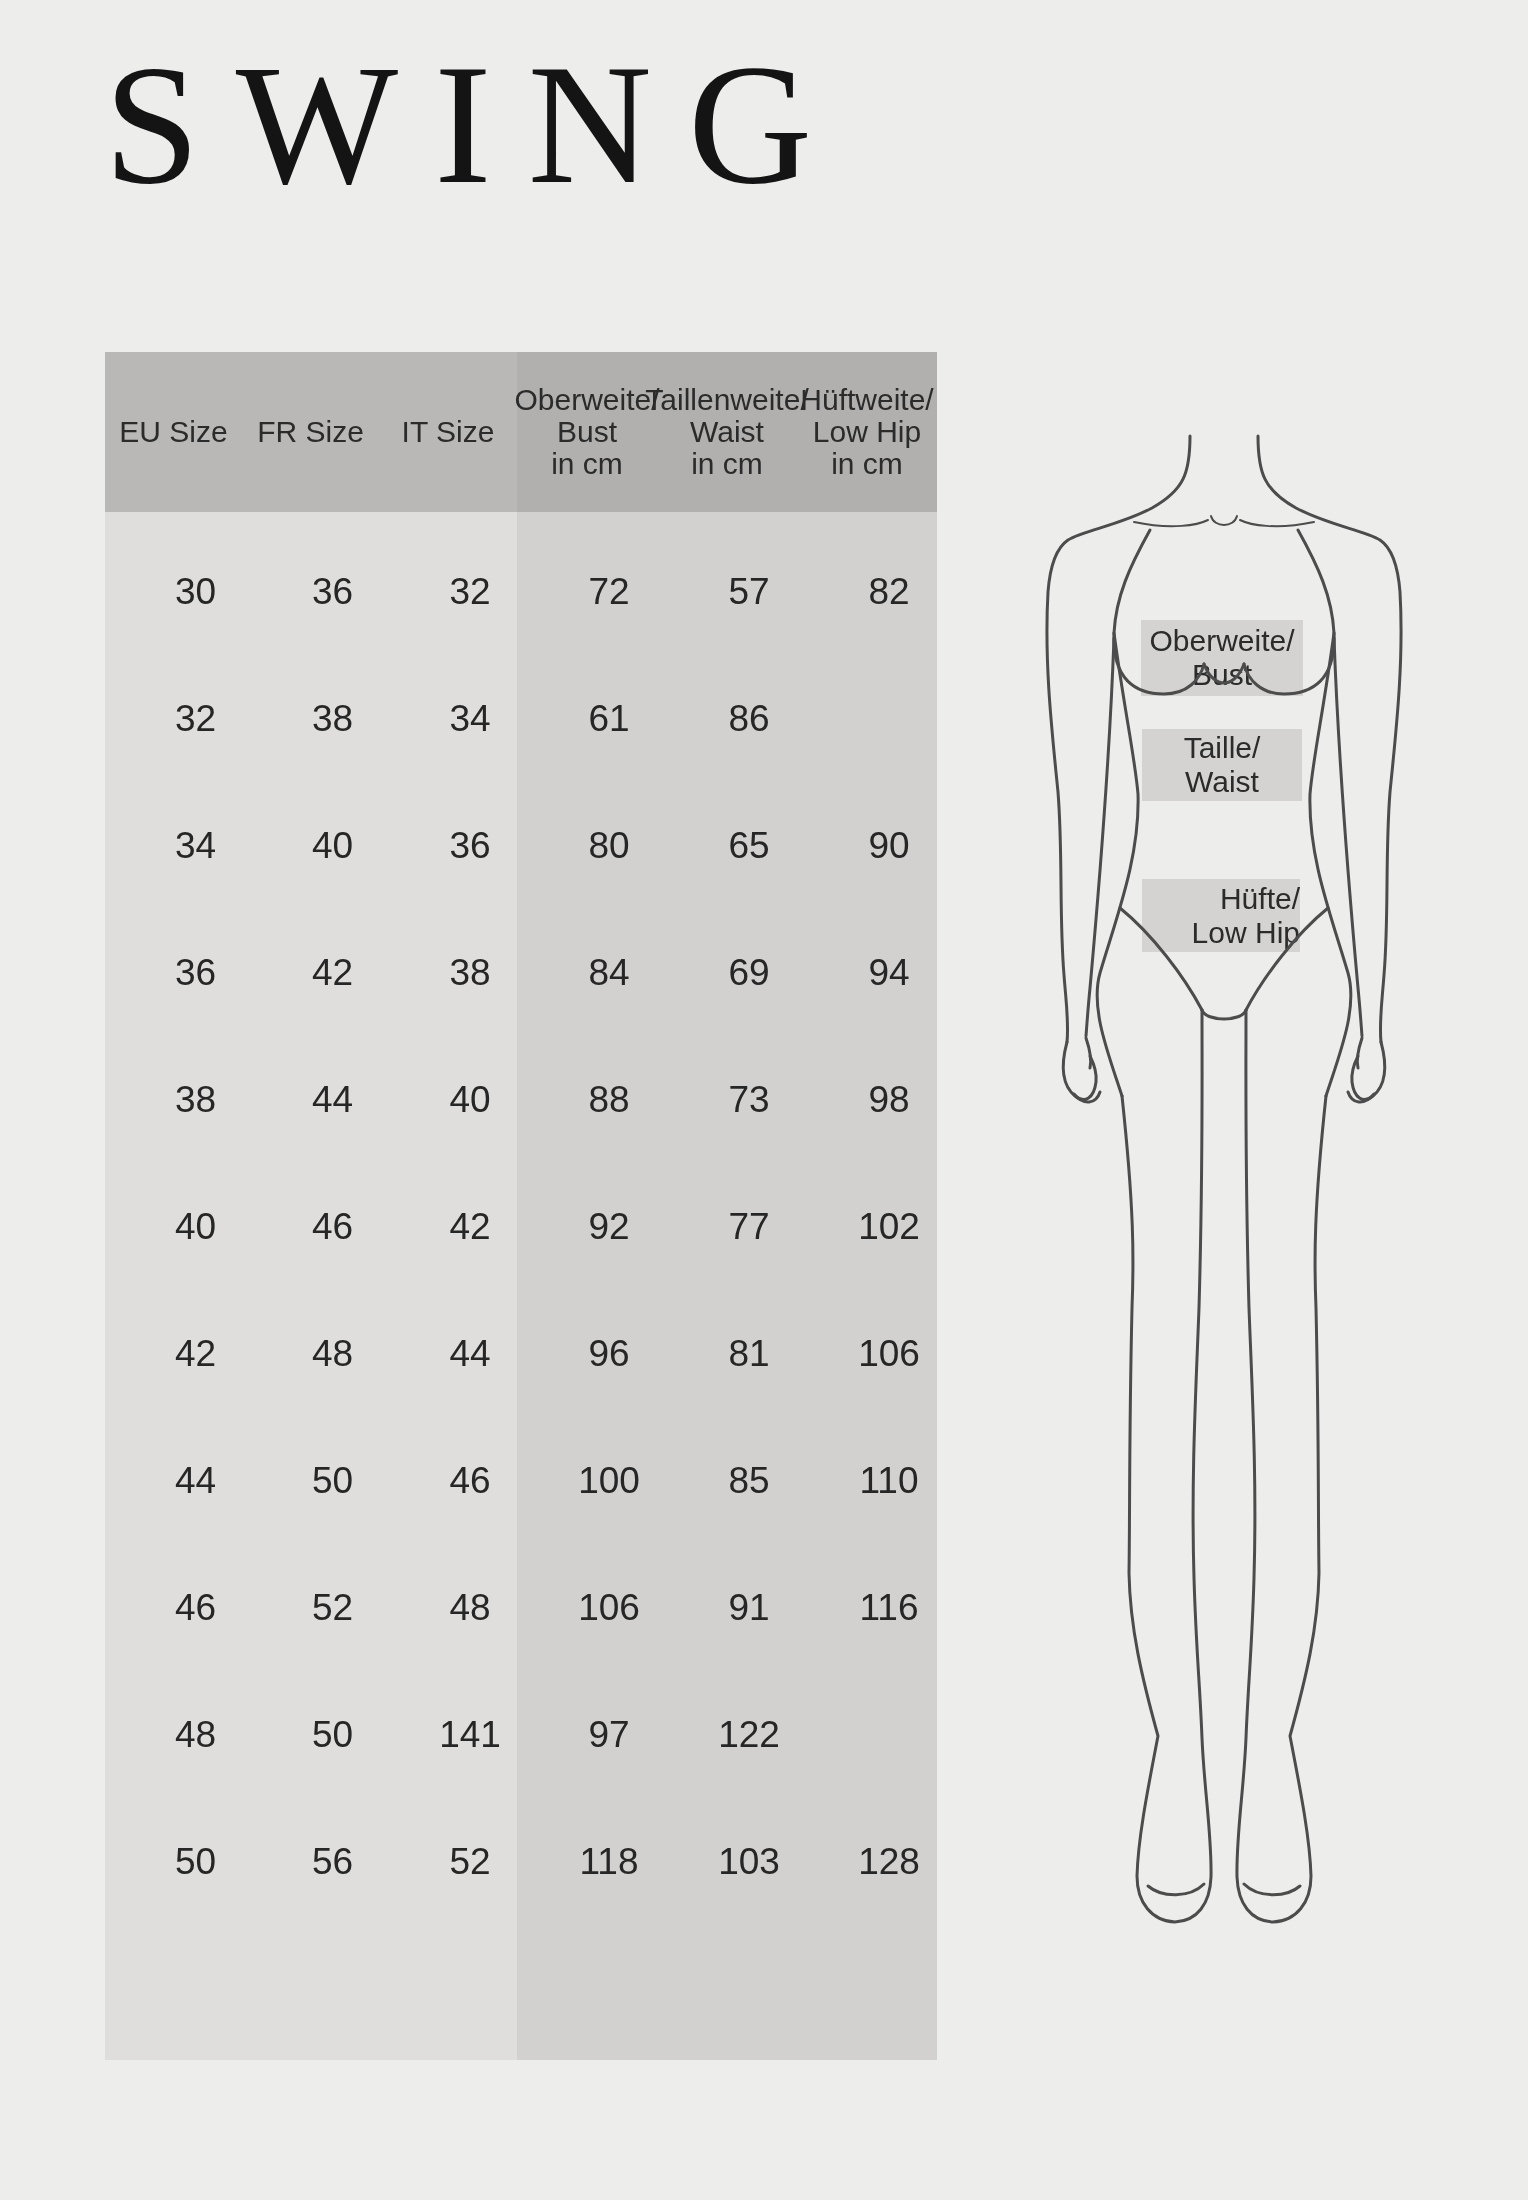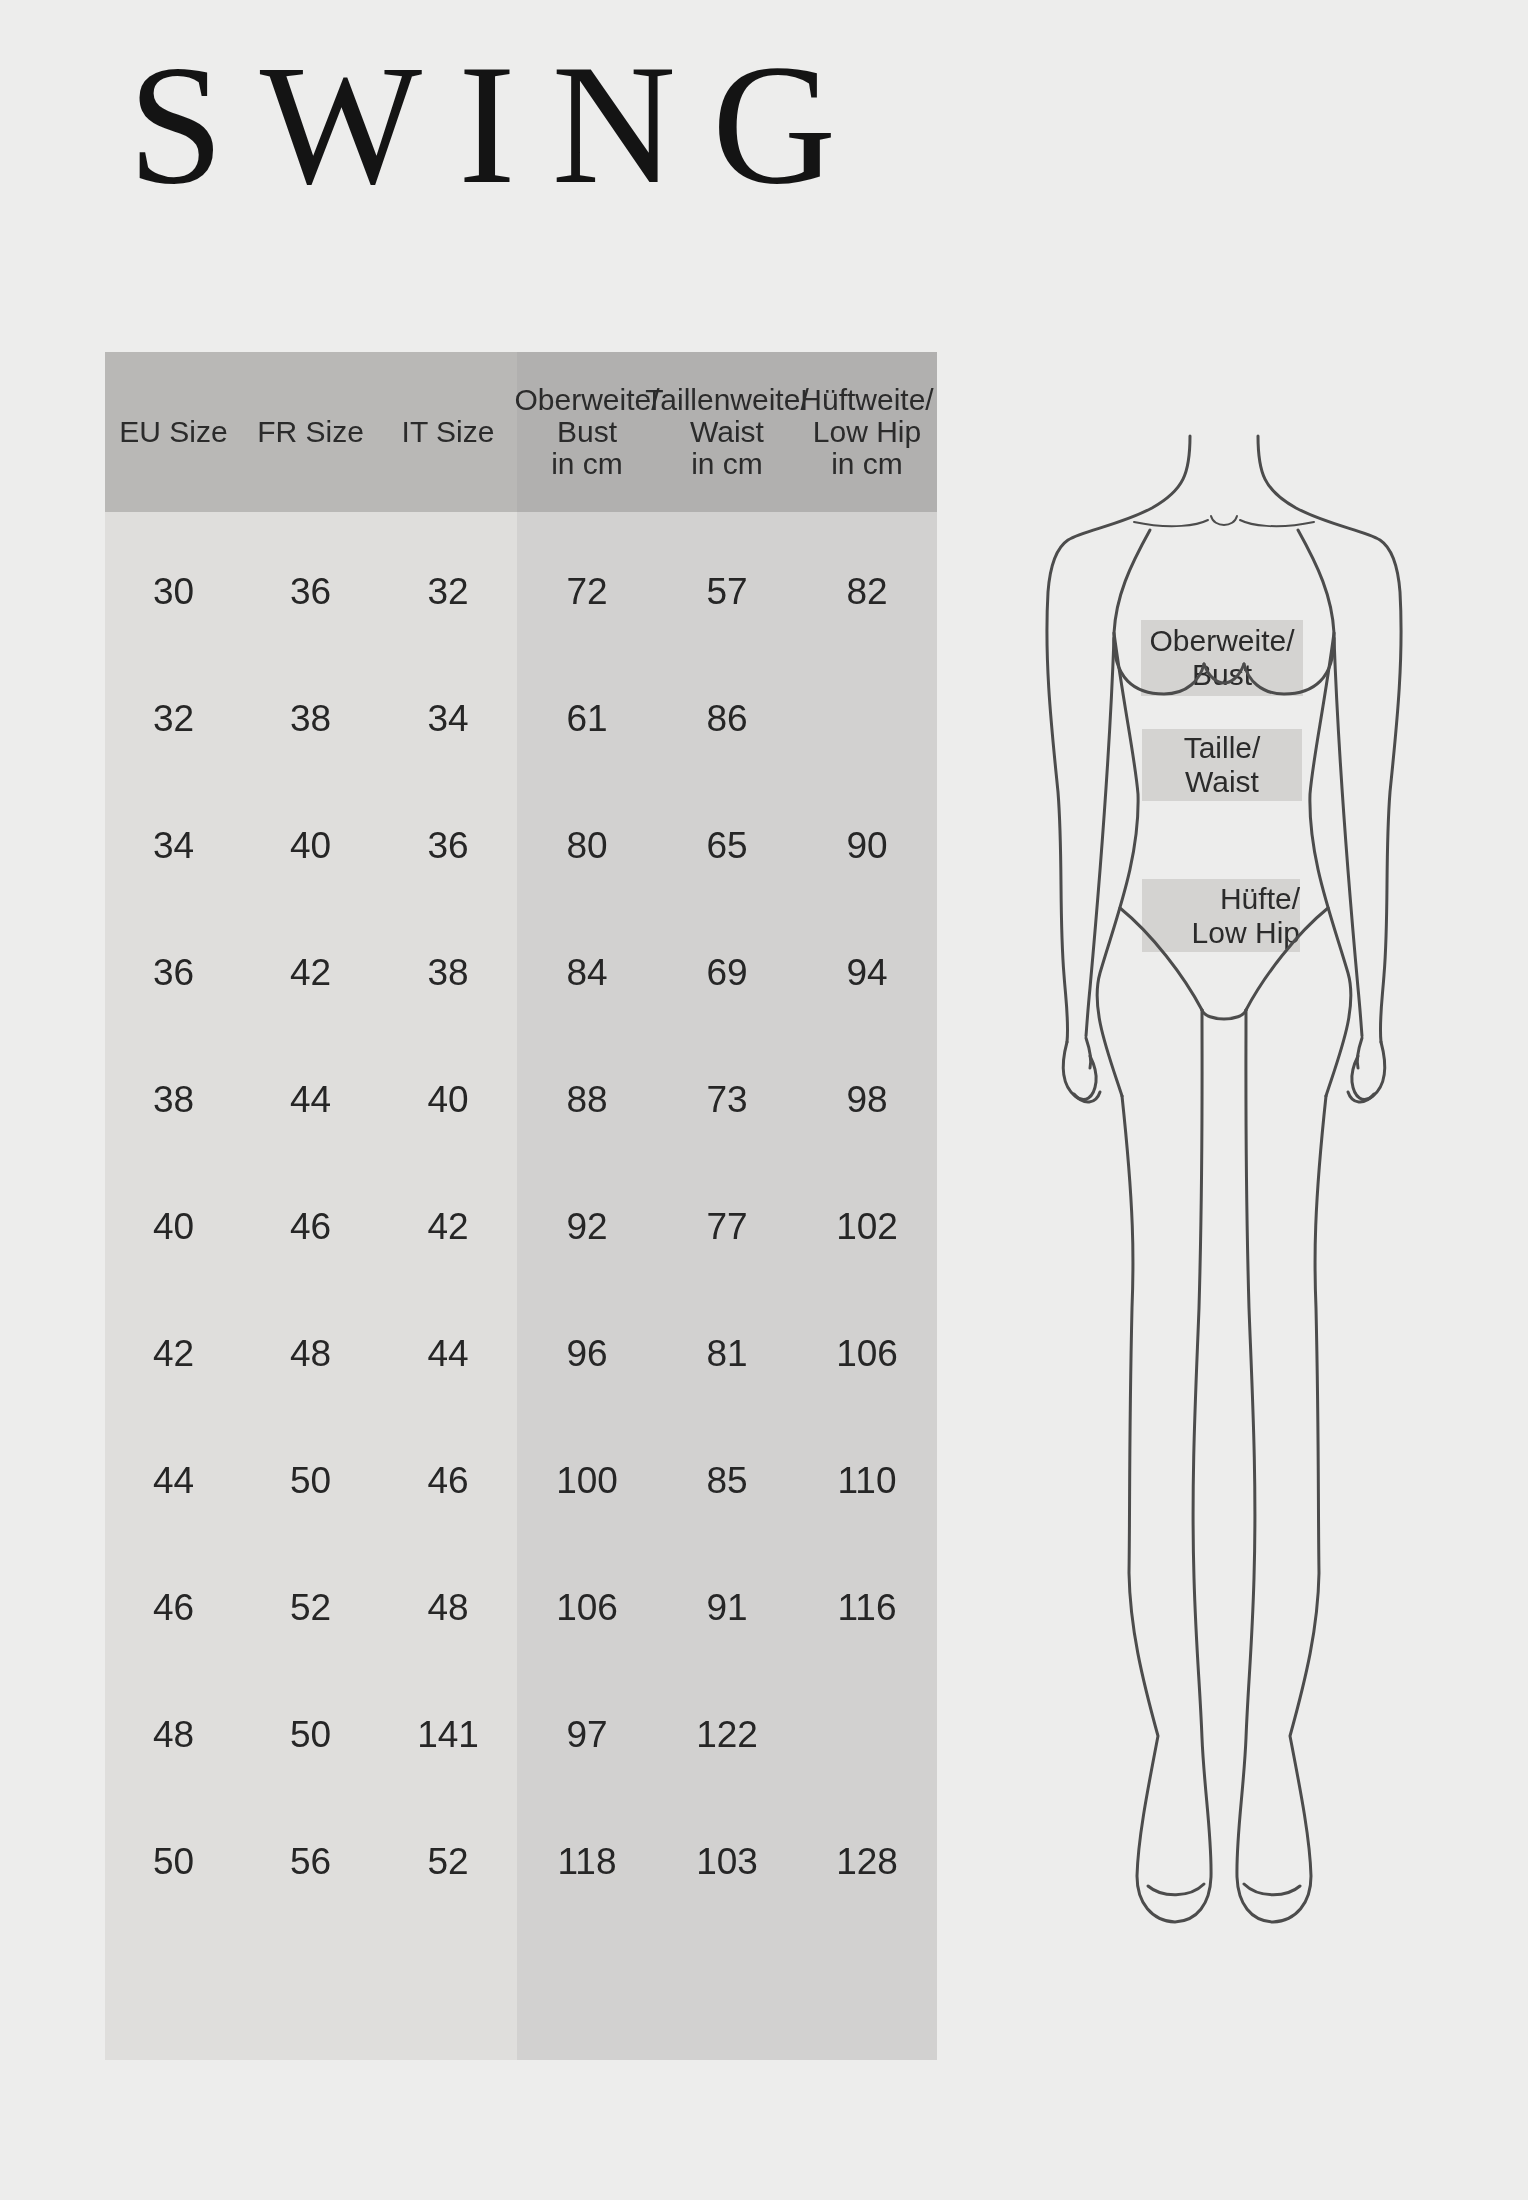--- a/index.html
+++ b/index.html
@@ -8,36 +8,36 @@
     --figure-label-bg:#D4D3D1; --text:#2B2B2B; --logo:#141414; --figure-line:#4C4C4C;
   }
   html,body{margin:0;padding:0;}
   body{width:1528px;height:2200px;background:var(--page-bg);
        font-family:"Liberation Sans",sans-serif;color:var(--text);}
   .page{position:relative;width:1528px;height:2200px;overflow:hidden;background:var(--page-bg);}
 
   
   .logo{position:absolute;left:104px;top:38px;font-family:"Liberation Serif",serif;
         font-weight:400;font-size:172px;line-height:1.0;letter-spacing:0.21em;
-        color:var(--logo);white-space:nowrap;margin-left:24px;}
+        color:var(--logo);white-space:nowrap;}
 
   
   .table{position:absolute;left:105px;top:352px;width:832px;height:1708px;}
   .panel{position:absolute;top:0;height:100%;}
   .panel.left{left:0;width:412px;background:var(--table-body-left);}
   .panel.right{left:412px;width:420px;background:var(--table-body-right);}
   .hpanel{position:absolute;top:0;height:160px;}
   .hpanel.left{left:0;width:412px;background:var(--table-header-left);}
   .hpanel.right{left:412px;width:420px;background:var(--table-header-right);}
   .thead{position:absolute;top:0;left:0;width:832px;height:160px;display:grid;
          grid-template-columns:137px 137px 138px 140px 140px 140px;}
   .thead .cell{display:flex;flex-direction:column;align-items:center;justify-content:center;
                font-size:30px;line-height:32px;text-align:center;color:var(--text);}
   .tbody{position:absolute;top:176px;left:0;width:832px;}
-  .row{display:grid;grid-template-columns:137px 137px 138px 140px 140px 140px;height:127px;}
+  .row{display:grid;grid-template-columns:137px 137px 138px 140px 140px 140px;height:127px;padding-left:22px;}
   .row .cell{display:flex;align-items:center;justify-content:center;
              font-size:37px;color:#262626;}
 
   
   .figure{position:absolute;left:1030px;top:428px;width:400px;height:1500px;}
   .figure svg{position:absolute;left:0;top:0;z-index:2;}
   .flabel{position:absolute;z-index:1;background:var(--figure-label-bg);
           display:flex;flex-direction:column;align-items:center;justify-content:center;
           font-size:30px;line-height:34px;text-align:center;color:var(--text);}
   .flabel.bust{left:111px;top:192px;width:162px;height:76px;}

